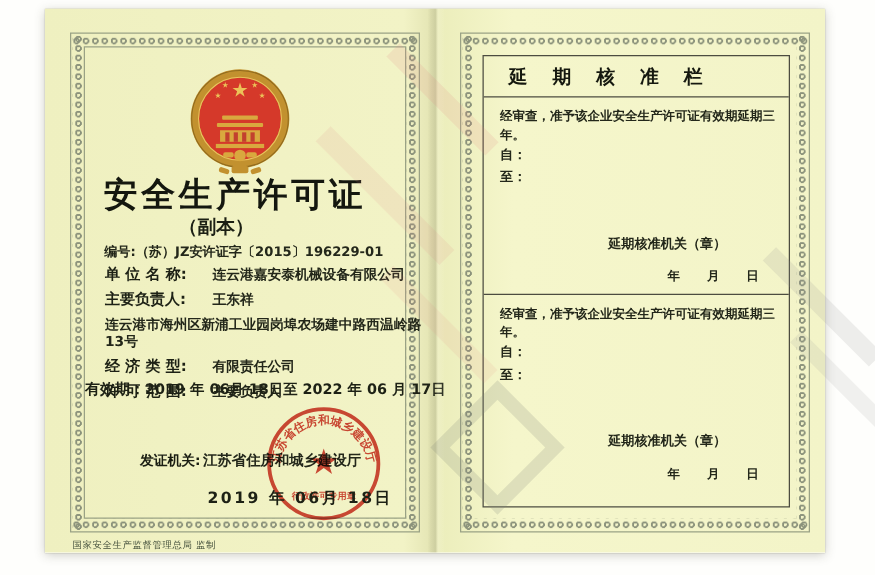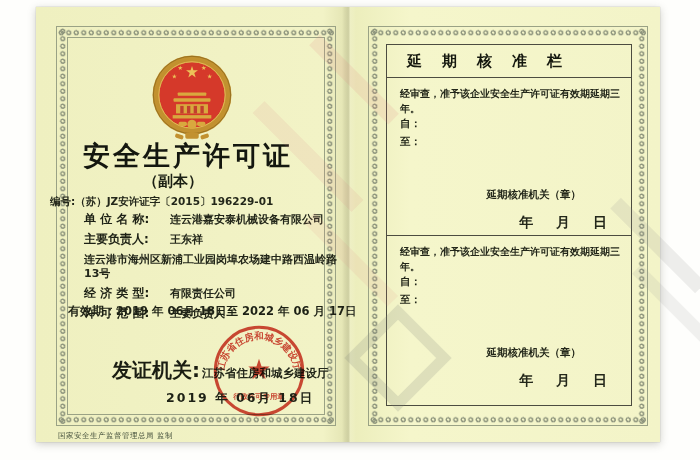--- a/index.html
+++ b/index.html
@@ -40,50 +40,50 @@
   .lp-emblem{position:absolute;left:114px;top:45px;width:84px;height:96px;}
   .lp-title{
     position:absolute;left:20px;top:131px;width:264px;text-align:center;
     font-size:27px;font-weight:700;color:#14170f;letter-spacing:3px;white-space:nowrap;
   }
   .lp-subtitle{
     position:absolute;left:20px;top:165px;width:234px;text-align:center;
     font-size:15px;font-weight:700;color:#1c2014;
   }
   .lp-serial{
-    position:absolute;left:14px;top:188px;width:290px;text-align:left;
+    position:absolute;left:14px;top:188px;width:290px;text-align:center;
     font-size:10.5px;font-weight:700;color:#23271a;white-space:nowrap;
   }
   .lp-fields{position:absolute;left:48px;top:205px;width:258px;}
   .f-row{display:flex;align-items:flex-start;margin-bottom:5px;}
   .f-label{flex:0 0 86px;font-size:12px;font-weight:700;color:#1d2115;white-space:pre;line-height:1.25;}
   .f-value{flex:1;font-size:11px;font-weight:700;color:#23271a;line-height:1.25;padding-top:1px;}
   .lp-validity{position:absolute;left:32px;top:296px;width:270px;font-size:11.5px;font-weight:700;color:#1d2115;white-space:nowrap;}
   .lp-validity .v-label{font-size:12px;}
   .lp-issuer{position:absolute;left:76px;top:350px;white-space:nowrap;}
-  .lp-issuer .i-label{font-size:20px;font-weight:700;color:#1a1d12;}
+  .lp-issuer .i-label{font-size:11px;font-weight:700;color:#1a1d12;}
   .lp-issuer .i-value{font-size:11.5px;font-weight:700;color:#23271a;margin-left:2px;}
   .lp-seal{position:absolute;left:176px;top:317px;width:94px;height:94px;opacity:.9;mix-blend-mode:multiply;}
   .lp-date{position:absolute;left:130px;top:383px;font-size:12.5px;font-weight:700;color:#1d2115;letter-spacing:2px;white-space:nowrap;}
   .lp-footer{position:absolute;left:22px;top:424px;font-size:7.5px;color:#44503c;letter-spacing:.5px;white-space:nowrap;}
 
   
   .rp-box{position:absolute;left:350px;top:37px;width:244px;height:360px;border:1px solid #4c4c40;}
   .rp-header{
     height:32px;line-height:32px;border-bottom:1px solid #4c4c40;text-align:left;
     font-size:15px;font-weight:700;color:#15180f;letter-spacing:20px;text-indent:20px;white-space:nowrap;
   }
   .rp-section{position:relative;height:157px;}
   .rp-section.first{border-bottom:1px solid #4c4c40;}
   .rp-section.second{height:169px;}
   .rp-approval{position:absolute;left:13px;top:9px;right:8px;font-size:10px;font-weight:700;color:#23271a;line-height:1.45;}
   .rp-from{position:absolute;left:13px;top:39px;font-size:10.5px;font-weight:700;color:#23271a;}
   .rp-to{position:absolute;left:13px;top:57px;font-size:10.5px;font-weight:700;color:#23271a;}
   .rp-authority{position:absolute;right:50px;top:110px;font-size:10.5px;font-weight:700;color:#23271a;white-space:nowrap;}
-  .rp-date{position:absolute;right:24px;top:136px;font-size:14px;font-weight:700;color:#23271a;word-spacing:18px;white-space:nowrap;}
+  .rp-date{position:absolute;right:24px;top:136px;font-size:10px;font-weight:700;color:#23271a;word-spacing:18px;white-space:nowrap;}
 
   
   .wm{position:absolute;pointer-events:none;}
   .wm-stroke-pink1{left:298px;top:72px;width:112px;height:15px;background:rgba(226,128,128,.14);transform:rotate(45deg);}
   .wm-stroke-pink2{left:238px;top:148px;width:140px;height:17px;background:rgba(226,128,128,.12);transform:rotate(45deg);}
   .wm-stroke-pink3{left:292px;top:252px;width:118px;height:15px;background:rgba(226,128,128,.10);transform:rotate(45deg);}
   .wm-square-gray{left:360px;top:320px;width:54px;height:54px;border:11px solid rgba(128,134,126,.20);transform:rotate(45deg);}
   .wm-stroke-gray1{left:598px;top:238px;width:120px;height:15px;background:rgba(150,150,148,.16);transform:rotate(45deg);}
   .wm-stroke-gray2{left:622px;top:298px;width:100px;height:13px;background:rgba(150,150,148,.13);transform:rotate(45deg);}
 </style>

